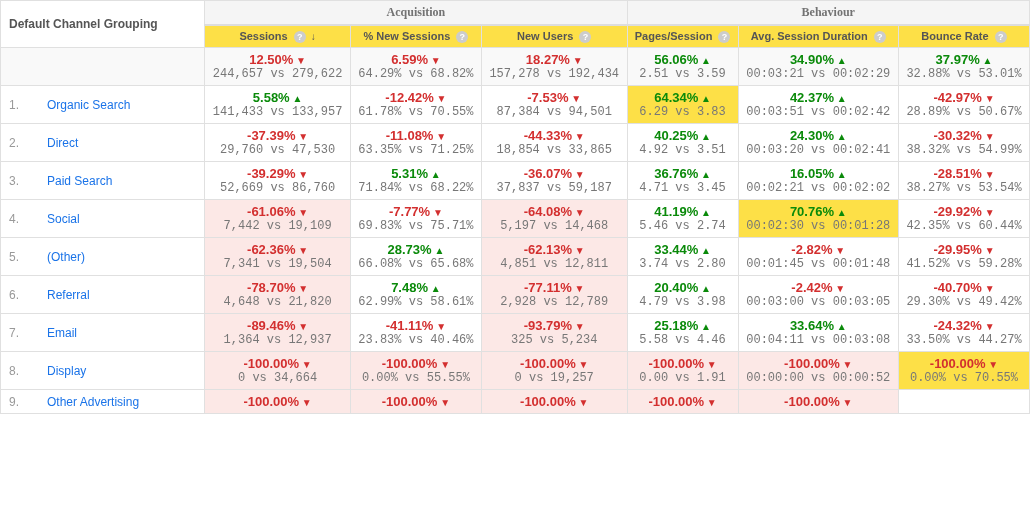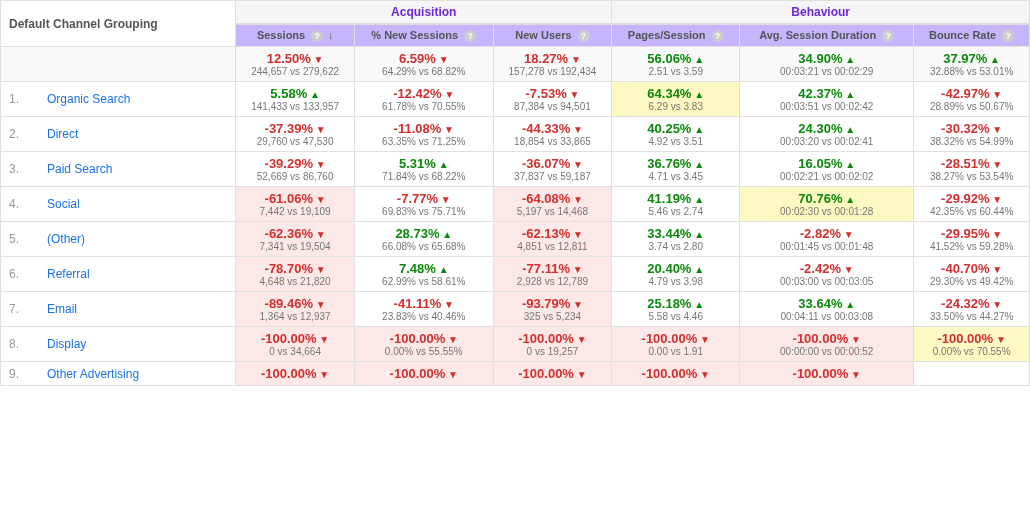--- a/index.html
+++ b/index.html
@@ -4,39 +4,39 @@
   <style>
     * { box-sizing: border-box; margin: 0; padding: 0; }
     body { font-family: Arial, sans-serif; font-size: 12px; color: #333; background: #fff; overflow: hidden; }
 
     .table-container { width: 1030px; height: 509px; overflow: hidden; }
 
     table { width: 100%; border-collapse: collapse; }
 
     th, td { border: 1px solid #e0e0e0; padding: 4px 6px; text-align: center; vertical-align: middle; }
 
-    th { background: #c4b5fd; font-weight: bold; color: #555; font-size: 11px; }
-
-    .col-group-header { background: #f5f5f5; font-weight: bold; font-size: 12px; color: #6d28d9; border-bottom: 2px solid #ddd; }
+    th { background: #fde047; font-weight: bold; color: #555; font-size: 11px; }
+
+    .col-group-header { background: #f5f5f5; font-weight: bold; font-size: 12px; color: #737373; border-bottom: 2px solid #ddd; font-family: Liberation Serif, serif; }
 
     .row-label-cell { text-align: left; background: #fff; font-size: 12px; padding-left: 8px; min-width: 200px; }
     .row-label-cell a { color: #1a73e8; text-decoration: none; margin-left: 20px; }
 
     .row-num { color: #999; margin-right: 8px; }
 
     .main-val { font-size: 13px; font-weight: bold; display: block; }
-    .sub-val { font-size: 10px; color: #777; display: block; }
+    .sub-val { font-size: 12px; color: #777; display: block; font-family: Liberation Mono, monospace; }
 
     .up { color: #0a8a0a; }
     .down { color: #d32f2f; }
 
     .arrow-up::after { content: ' ▲'; font-size: 10px; }
     .arrow-down::after { content: ' ▼'; font-size: 10px; }
 
-    .bg-green { background-color: #fef9c3; }
+    .bg-green { background-color: #fde047; }
     .bg-red { background-color: #fce8e6; margin-left: 33px; }
 
     .totals-row td { background: #f9f9f9; text-align: center; }
 
     .sort-icon { display: inline-block; color: #555; font-size: 10px; margin-left: 2px; }
 
     .help-icon { display: inline-block; width: 12px; height: 12px; background: #ccc; border-radius: 50%; color: #fff; font-size: 9px; line-height: 12px; text-align: center; margin-left: 3px; cursor: help; }
   </style>
 </head>
 <body>

